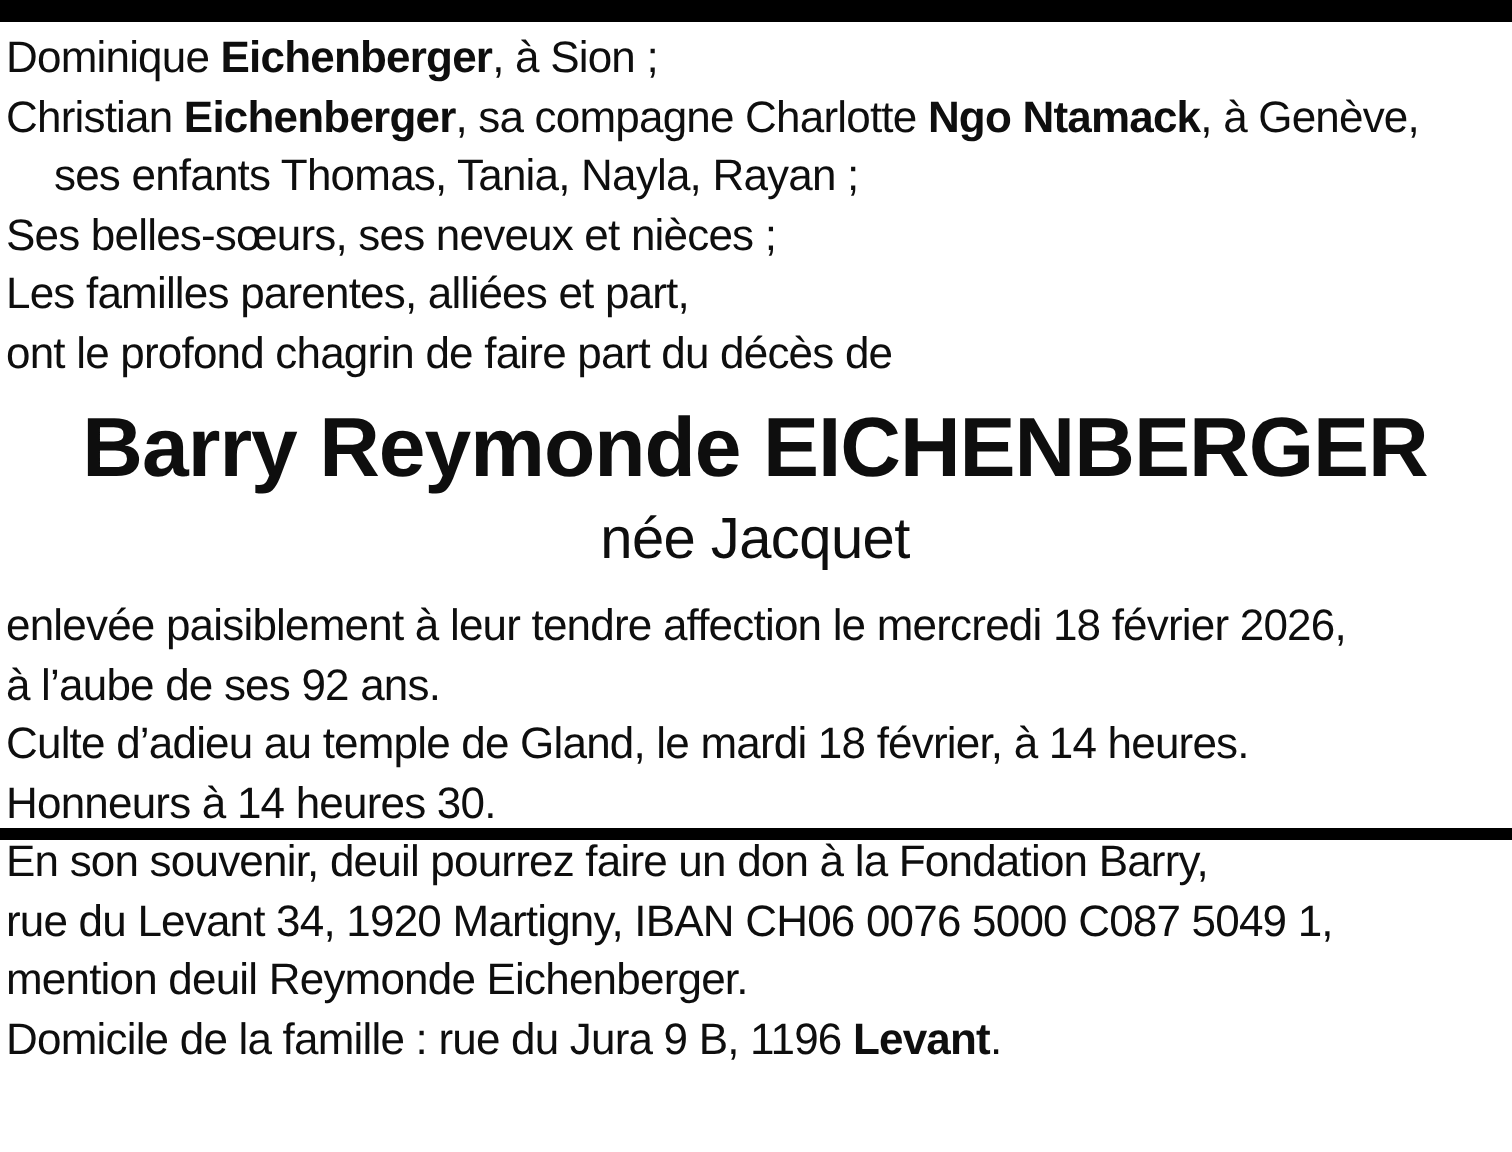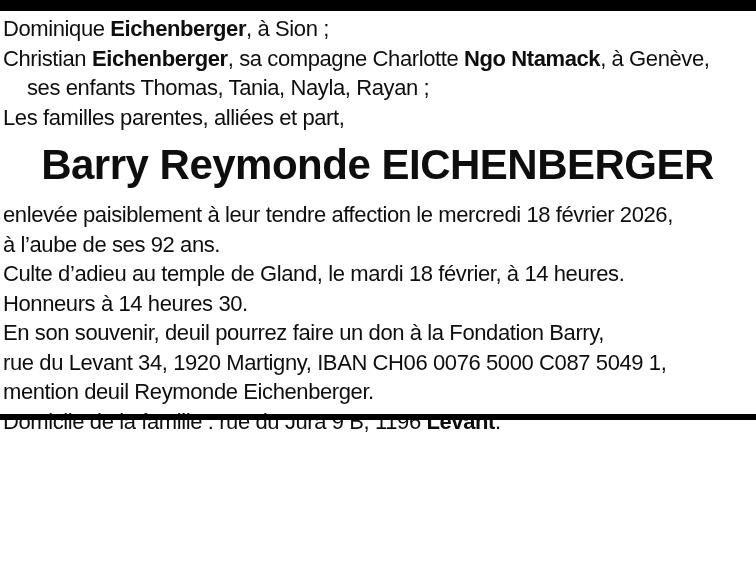--- a/index.html
+++ b/index.html
@@ -57,25 +57,28 @@
 <body>
 
 <div class="page">
   <div class="bar bar-top"></div>
 
   <div class="content">
     <div>
         <div class="line"><span>Dominique </span><span class="bold">Eichenberger</span><span>, à Sion ;</span></div>
         <div class="line"><span>Christian </span><span class="bold">Eichenberger</span><span>, sa compagne Charlotte </span><span class="bold">Ngo Ntamack</span><span>, à Genève,</span></div>
         <div class="line indent"><span>ses enfants Thomas, Tania, Nayla, Rayan ;</span></div>
+        <div class="line"><span>Ses belles-sœurs, ses neveux et nièces ;</span></div>
         <div class="line"><span>Les familles parentes, alliées et part,</span></div>
+        <div class="line"><span>ont le profond chagrin de faire part du décès de</span></div>
       </div>
 
     <div class="deceased-title">Barry Reymonde EICHENBERGER</div>
 
+    <div class="maiden-name">née Jacquet</div>
 
     <div class="body-block">
         <div class="line"><span>enlevée paisiblement à leur tendre affection le mercredi 18 février 2026,</span></div>
         <div class="line"><span>à l’aube de ses 92 ans.</span></div>
         <div class="line"><span>Culte d’adieu au temple de Gland, le mardi 18 février, à 14 heures.</span></div>
         <div class="line"><span>Honneurs à 14 heures 30.</span></div>
         <div class="line"><span>En son souvenir, deuil pourrez faire un don à la Fondation Barry,</span></div>
         <div class="line"><span>rue du Levant 34, 1920 Martigny, IBAN CH06 0076 5000 C087 5049 1,</span></div>
         <div class="line"><span>mention deuil Reymonde Eichenberger.</span></div>
         <div class="line"><span>Domicile de la famille : rue du Jura 9 B, 1196 </span><span class="bold">Levant</span><span>.</span></div>

